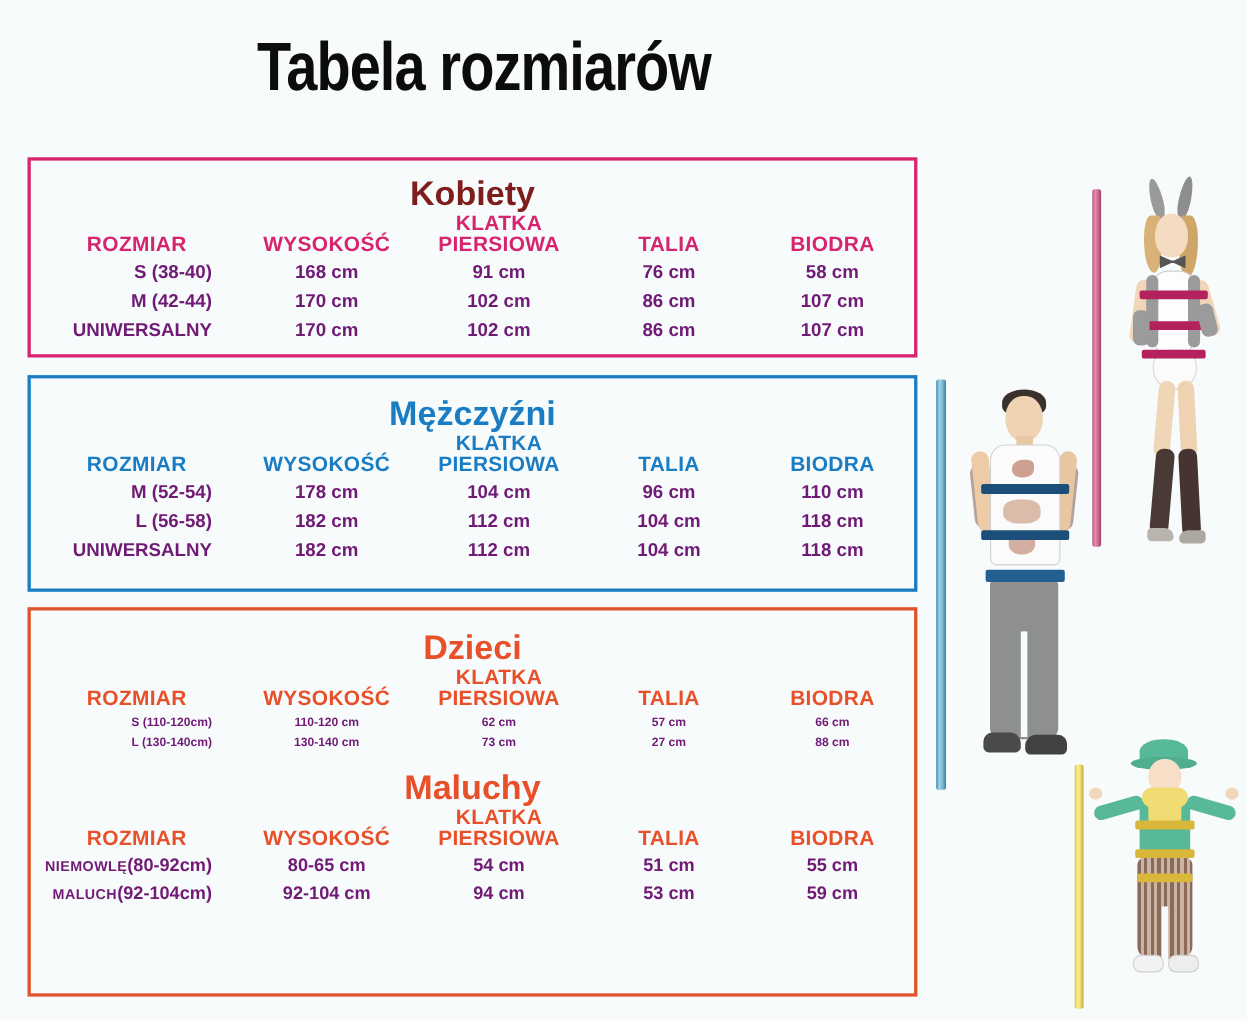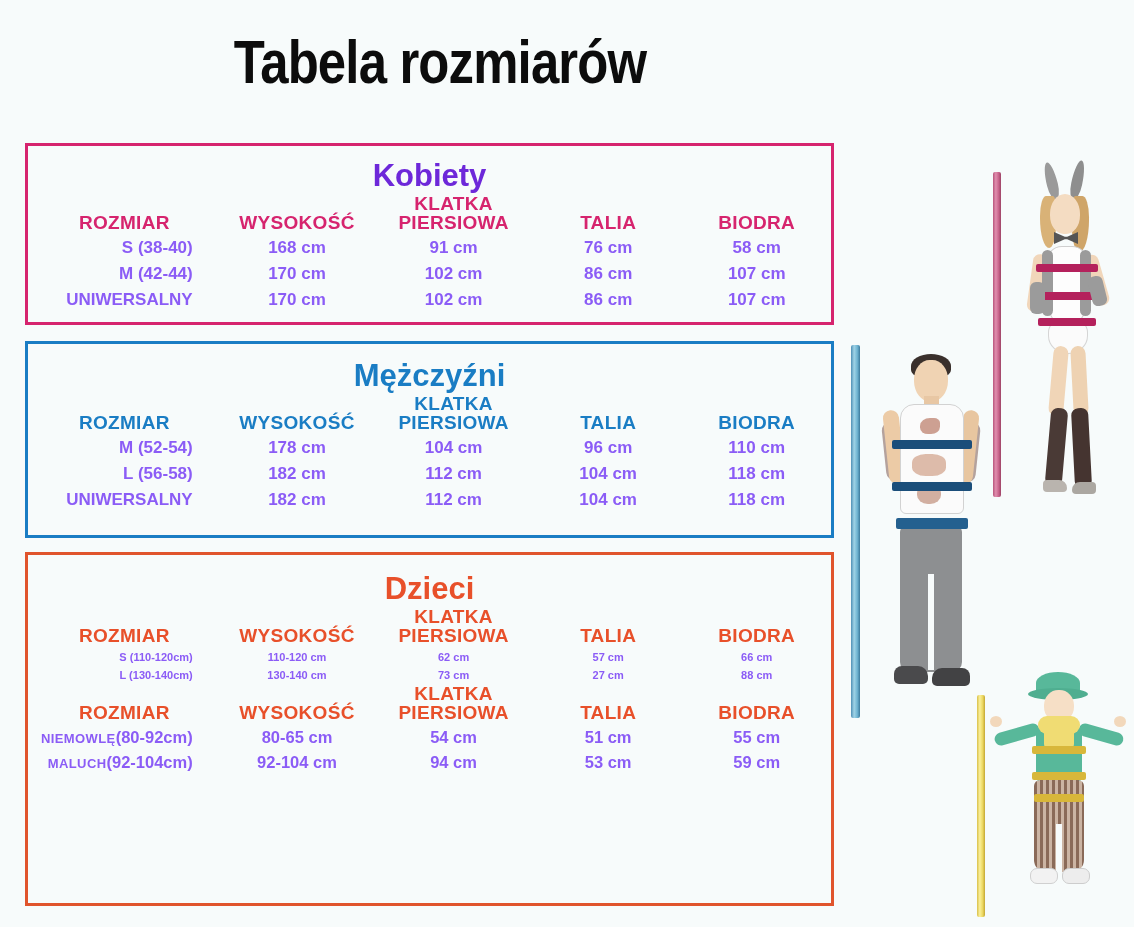--- a/index.html
+++ b/index.html
@@ -46,21 +46,21 @@
   #card-men    { top: 341px; height: 191px; border-color: #1a7dc4; }
   #card-kids   { top: 552px; height: 348px; border-color: #e0542c; }
 
   .section-title {
     text-align: center;
     font-weight: bold;
     font-size: 31px;
     letter-spacing: 0px;
     white-space: nowrap;
   }
-  #title-women  { color: #6d28d9; margin-top: 12px; }
+  #title-women  { color: #7f1d1d; margin-top: 12px; }
   #title-men    { color: #1a7dc4; margin-top: 14px; }
   #title-kids   { color: #e8502a; margin-top: 16px; }
   #title-toddlers { color: #e8502a; margin-top: 14px; }
 
   table.sz {
     width: 100%;
     border-collapse: collapse;
     table-layout: fixed;
   }
   table.sz col.c-size   { width: 24.0%; }
@@ -75,21 +75,21 @@
     line-height: 19px;
     letter-spacing: 0.3px;
     padding: 0 0 3px 0;
     vertical-align: bottom;
     text-align: center;
     white-space: pre-line;
   }
   table.sz td {
     font-weight: bold;
     font-size: 17px;
-    color: #8b5cf6;
+    color: #701a75;
     text-align: center;
     padding: 3px 0 3px 0;
     white-space: nowrap;
   }
   table.sz td.size-cell {
     text-align: right;
     padding-right: 28px;
   }
 
   #tbl-women th { color: #d6246e; }
@@ -322,20 +322,21 @@
       <tr>
         <td class="size-cell">L  (130-140cm)</td>
         <td>130-140 cm</td>
         <td>73 cm</td>
         <td>27 cm</td>
         <td>88 cm</td>
       </tr>
     </tbody>
   </table>
 
+  <div class="section-title" id="title-toddlers">Maluchy</div>
   <table class="sz" id="tbl-toddlers">
     <colgroup>
         <col class="c-size">
         <col class="c-height">
         <col class="c-chest">
         <col class="c-waist">
         <col class="c-hips">
       </colgroup>
     <thead>
       <tr>

